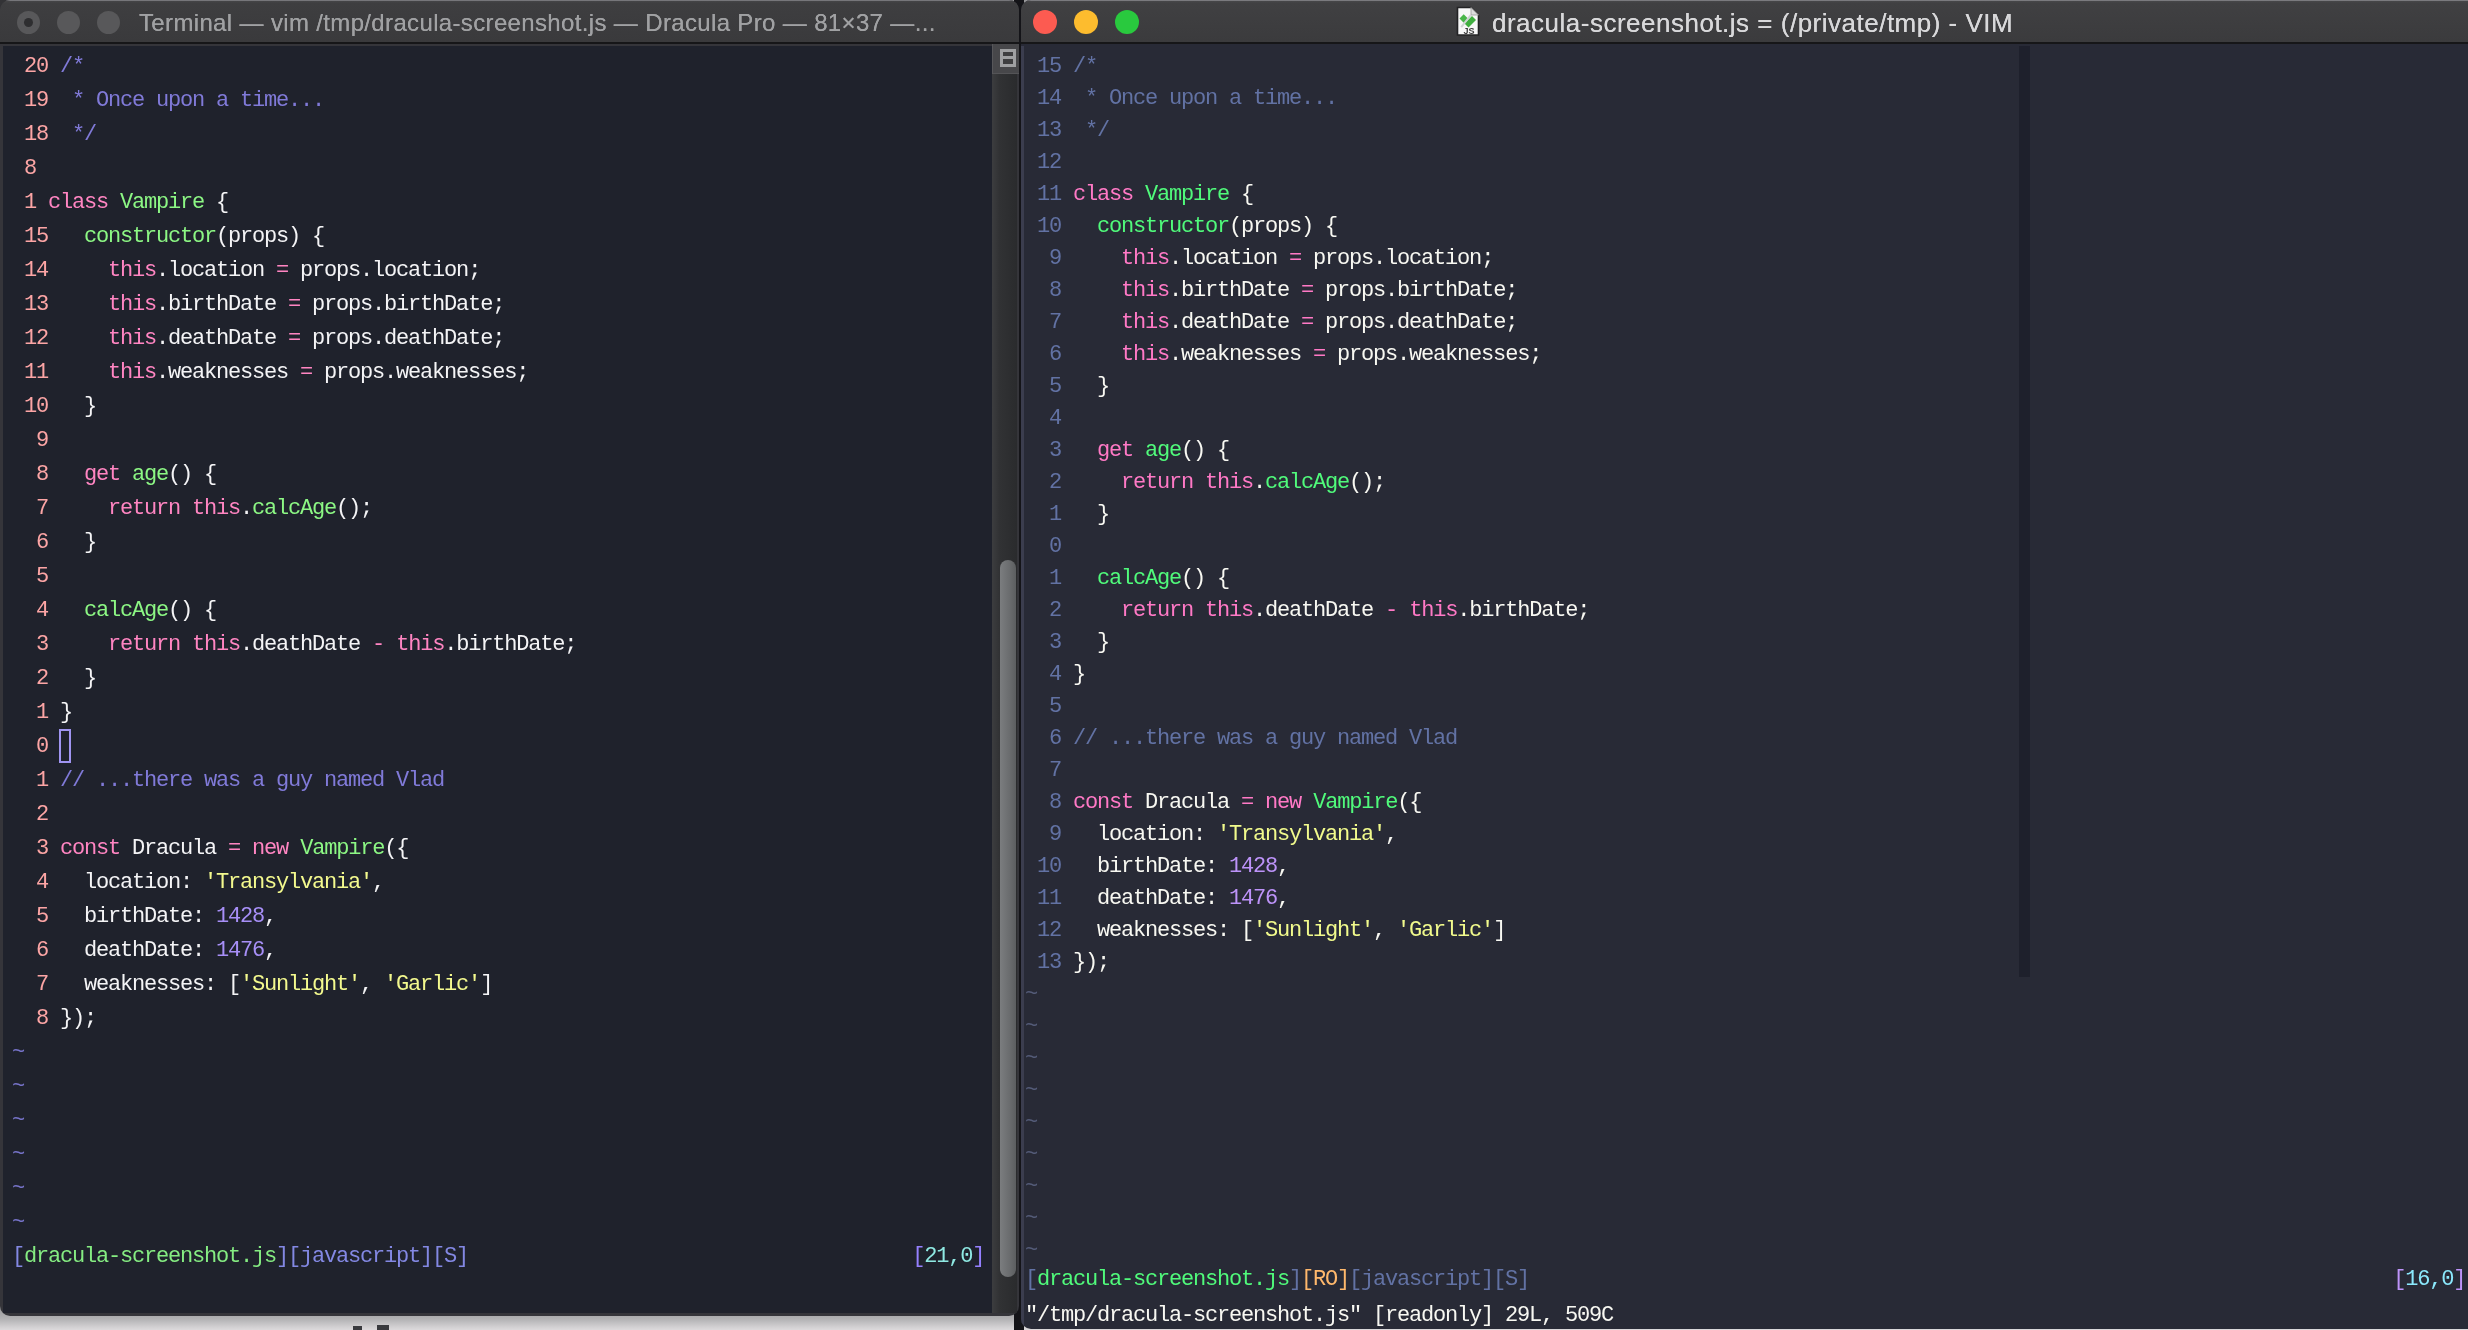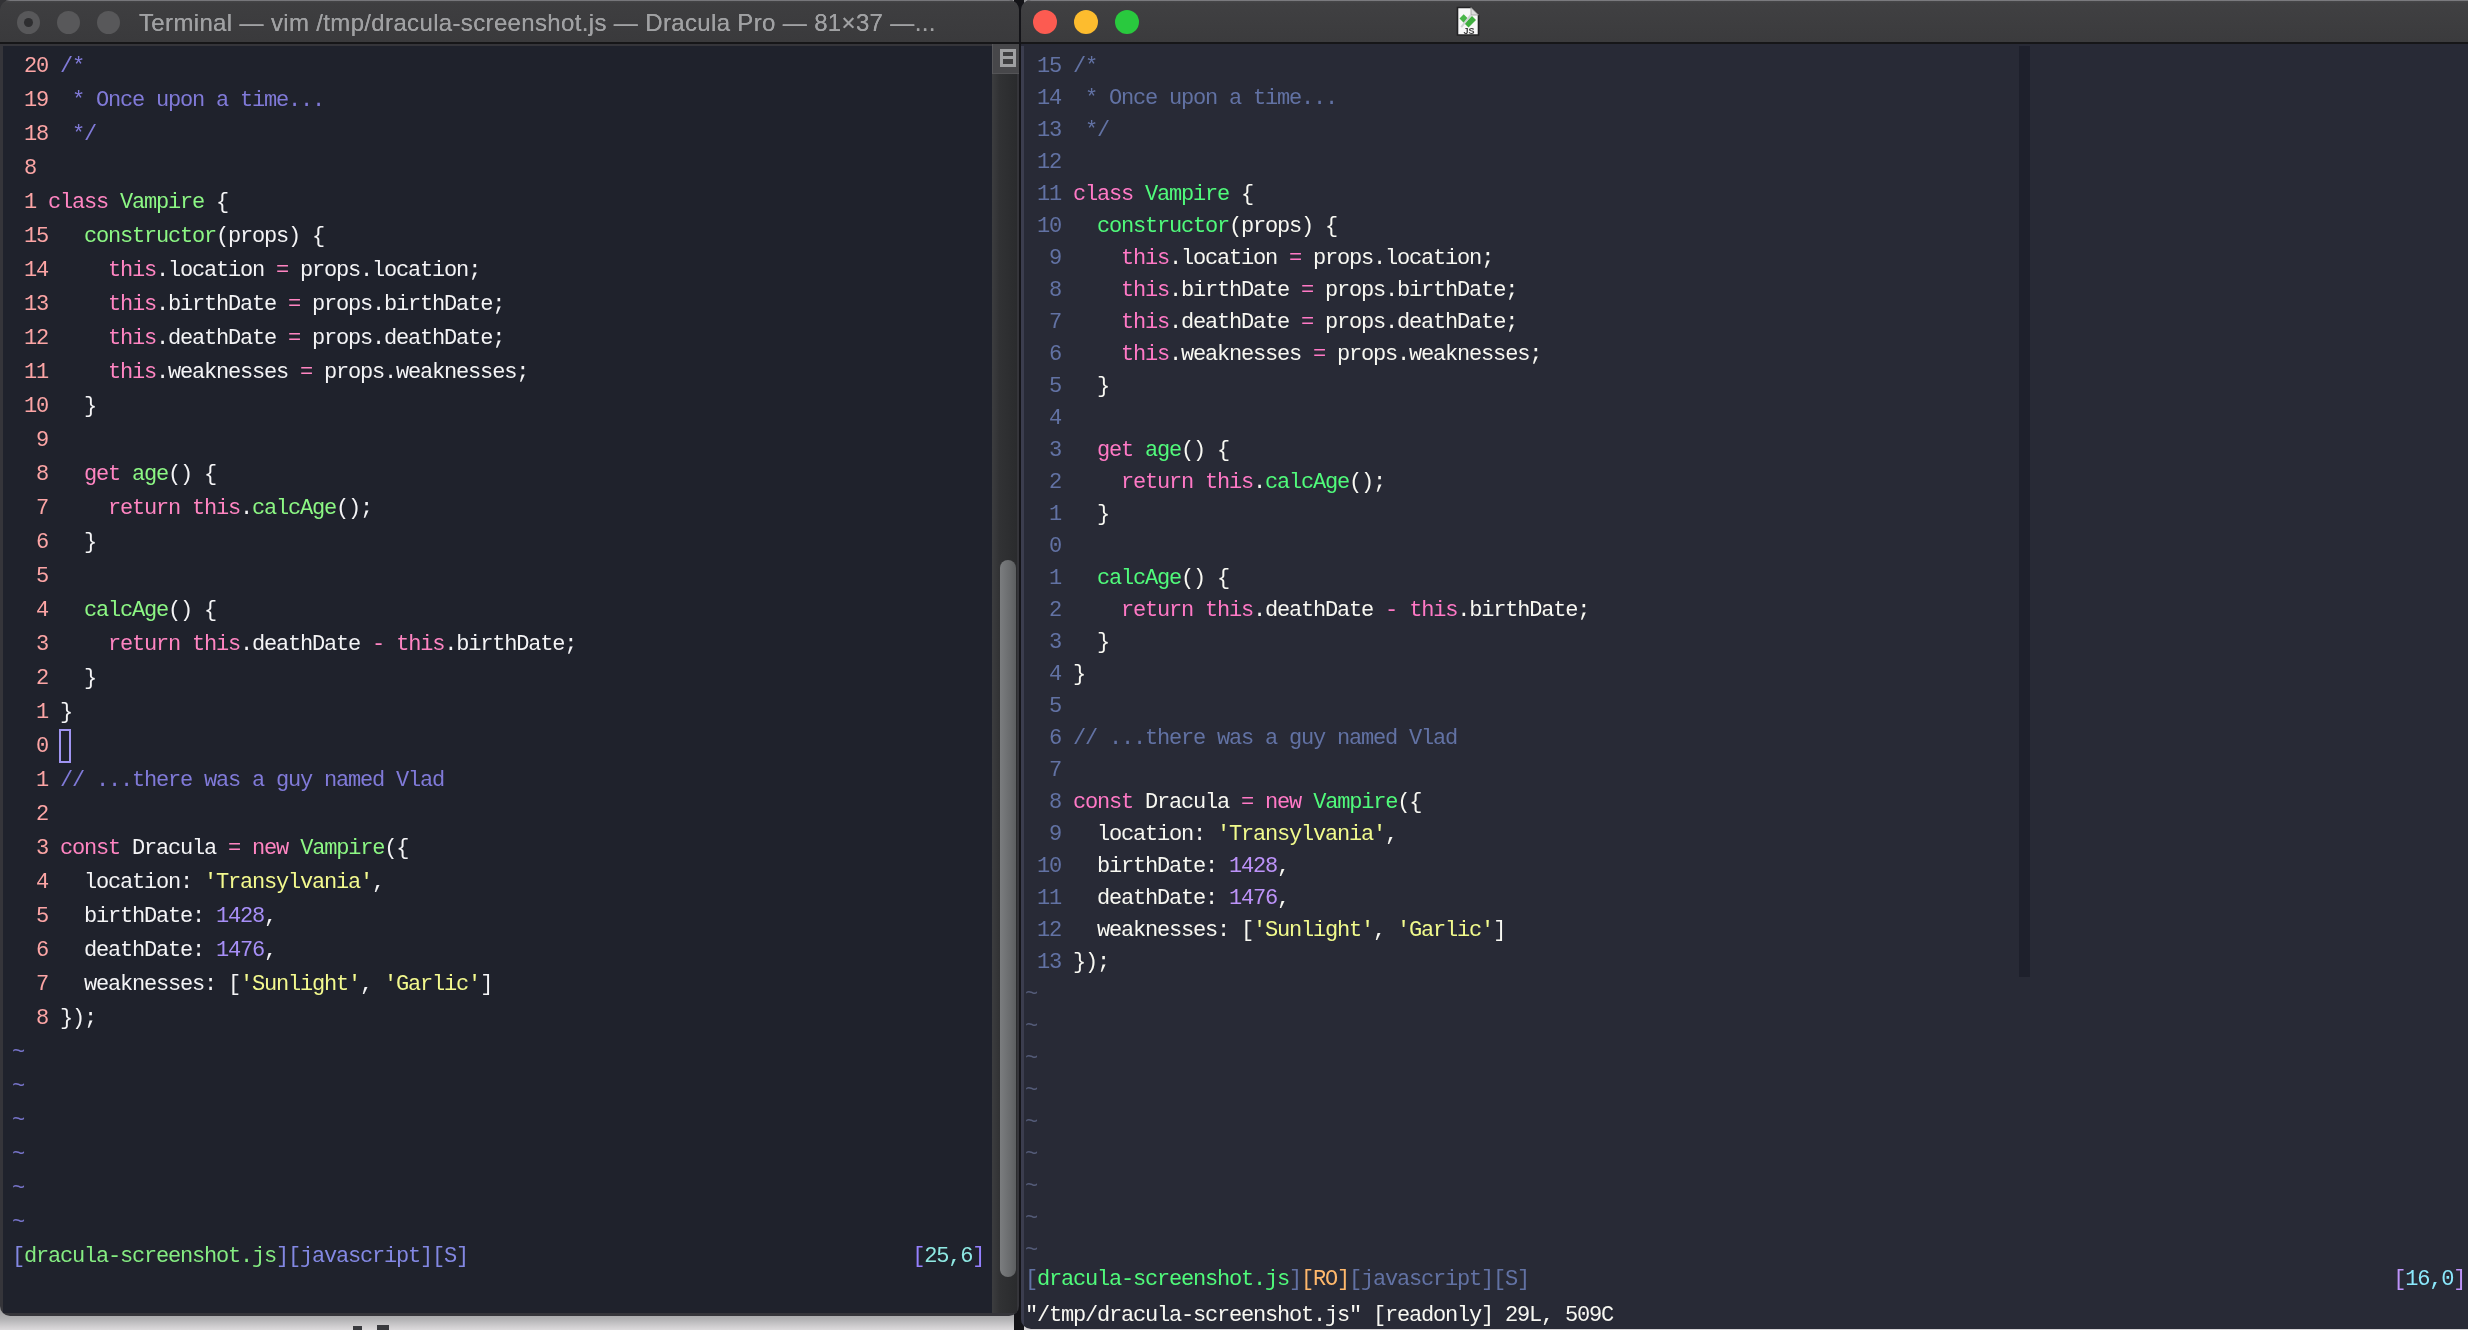--- a/index.html
+++ b/index.html
@@ -99,21 +99,21 @@
 <span class="n">  5 </span>  birthDate: <span class="u">1428</span>,
 <span class="n">  6 </span>  deathDate: <span class="u">1476</span>,
 <span class="n">  7 </span>  weaknesses: [<span class="y">'Sunlight'</span>, <span class="y">'Garlic'</span>]
 <span class="n">  8 </span>});
 <span class="t">~</span>
 <span class="t">~</span>
 <span class="t">~</span>
 <span class="t">~</span>
 <span class="t">~</span>
 <span class="t">~</span>
-<span class="sp">[</span><span class="sg">dracula-screenshot.js</span><span class="sp">][javascript][S]</span>                                     <span class="sb">[</span><span class="cy">25,6</span><span class="sb">]</span>
+<span class="sp">[</span><span class="sg">dracula-screenshot.js</span><span class="sp">][javascript][S]</span>                                     <span class="sb">[</span><span class="cy">21,0</span><span class="sb">]</span>
 </pre>
     <div class="cursor"></div>
     <div class="tbar"></div>
     <div class="tl d" style="left:16.5px;"></div>
     <div class="tl" style="left:56.5px;"></div>
     <div class="tl" style="left:96.5px;"></div>
     <span class="ttext">Terminal — vim /tmp/dracula-screenshot.js — Dracula Pro — 81×37 —...</span>
   </div>
 
   <div class="rw">
@@ -164,18 +164,19 @@
     <div class="tl" style="left:53px; background:#fdbc2e;"></div>
     <div class="tl" style="left:94px; background:#29c93e;"></div>
     <svg class="jsicon" style="position:absolute; left:435px; top:6px;" width="24" height="31" viewBox="0 0 24 31">
       <path d="M1.5 1.5 h13.5 l7.5 7.5 v20 h-21 z" fill="#f7f7f7" stroke="#232325" stroke-width="1.6"></path>
       <path d="M15 1.5 l7.5 7.5 h-7.5 z" fill="#dcdcdc" stroke="#9a9a9a" stroke-width="0.8"></path>
       <path d="M3.5 12.5 l4.2-4.2 4.2 4.2 -4.2 4.2 z" fill="#49b649"></path>
       <path d="M8.5 17.5 l7.5-7.5 4 4 -7.5 7.5 z" fill="#3fae3f"></path>
       <path d="M4.5 20.5 L14 8.5 l1.5 1.2 L6 21.7 z" fill="#cfd2d4"></path>
       <text x="13" y="28" font-size="9" font-weight="bold" fill="#3a3a3a" text-anchor="middle" font-family="Liberation Sans, sans-serif">JS</text>
     </svg>
+    <span class="ttext">dracula-screenshot.js = (/private/tmp) - VIM</span>
   </div>
 
   <div class="marks">
     <i style="left:353px; top:1326px; width:9px; height:4px;"></i>
     <i style="left:377px; top:1325px; width:12px; height:5px;"></i>
   </div>
 
 </body></html>

